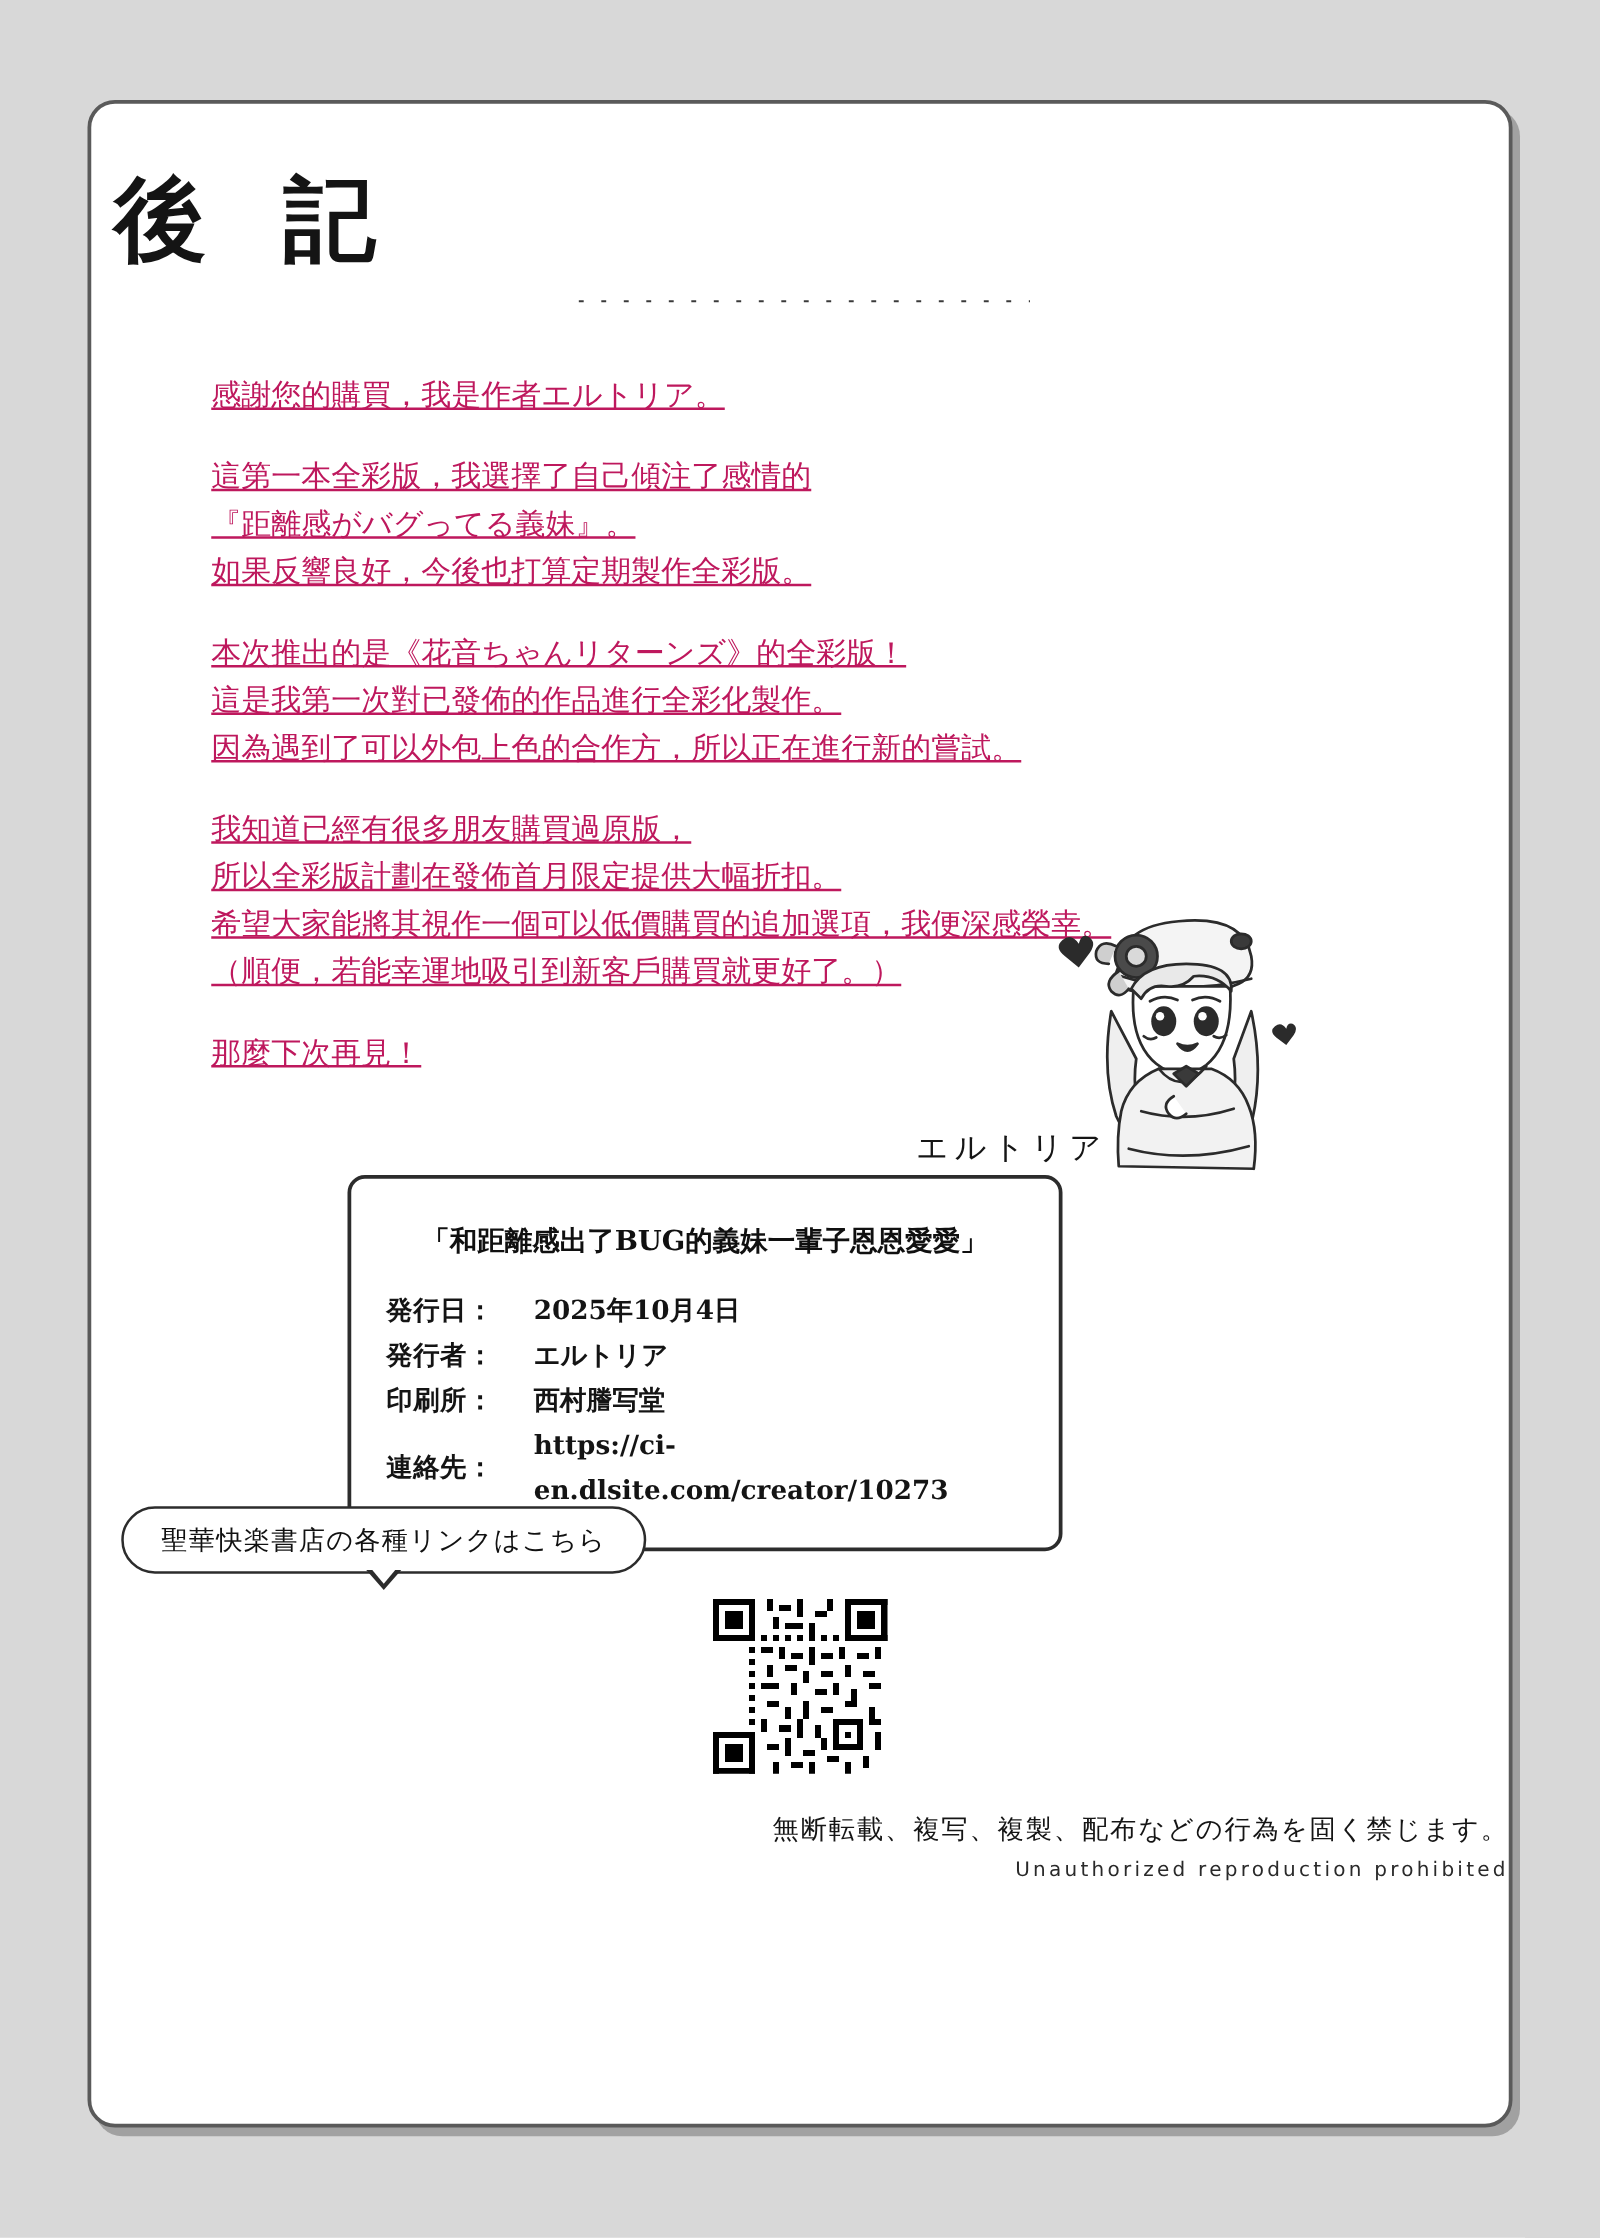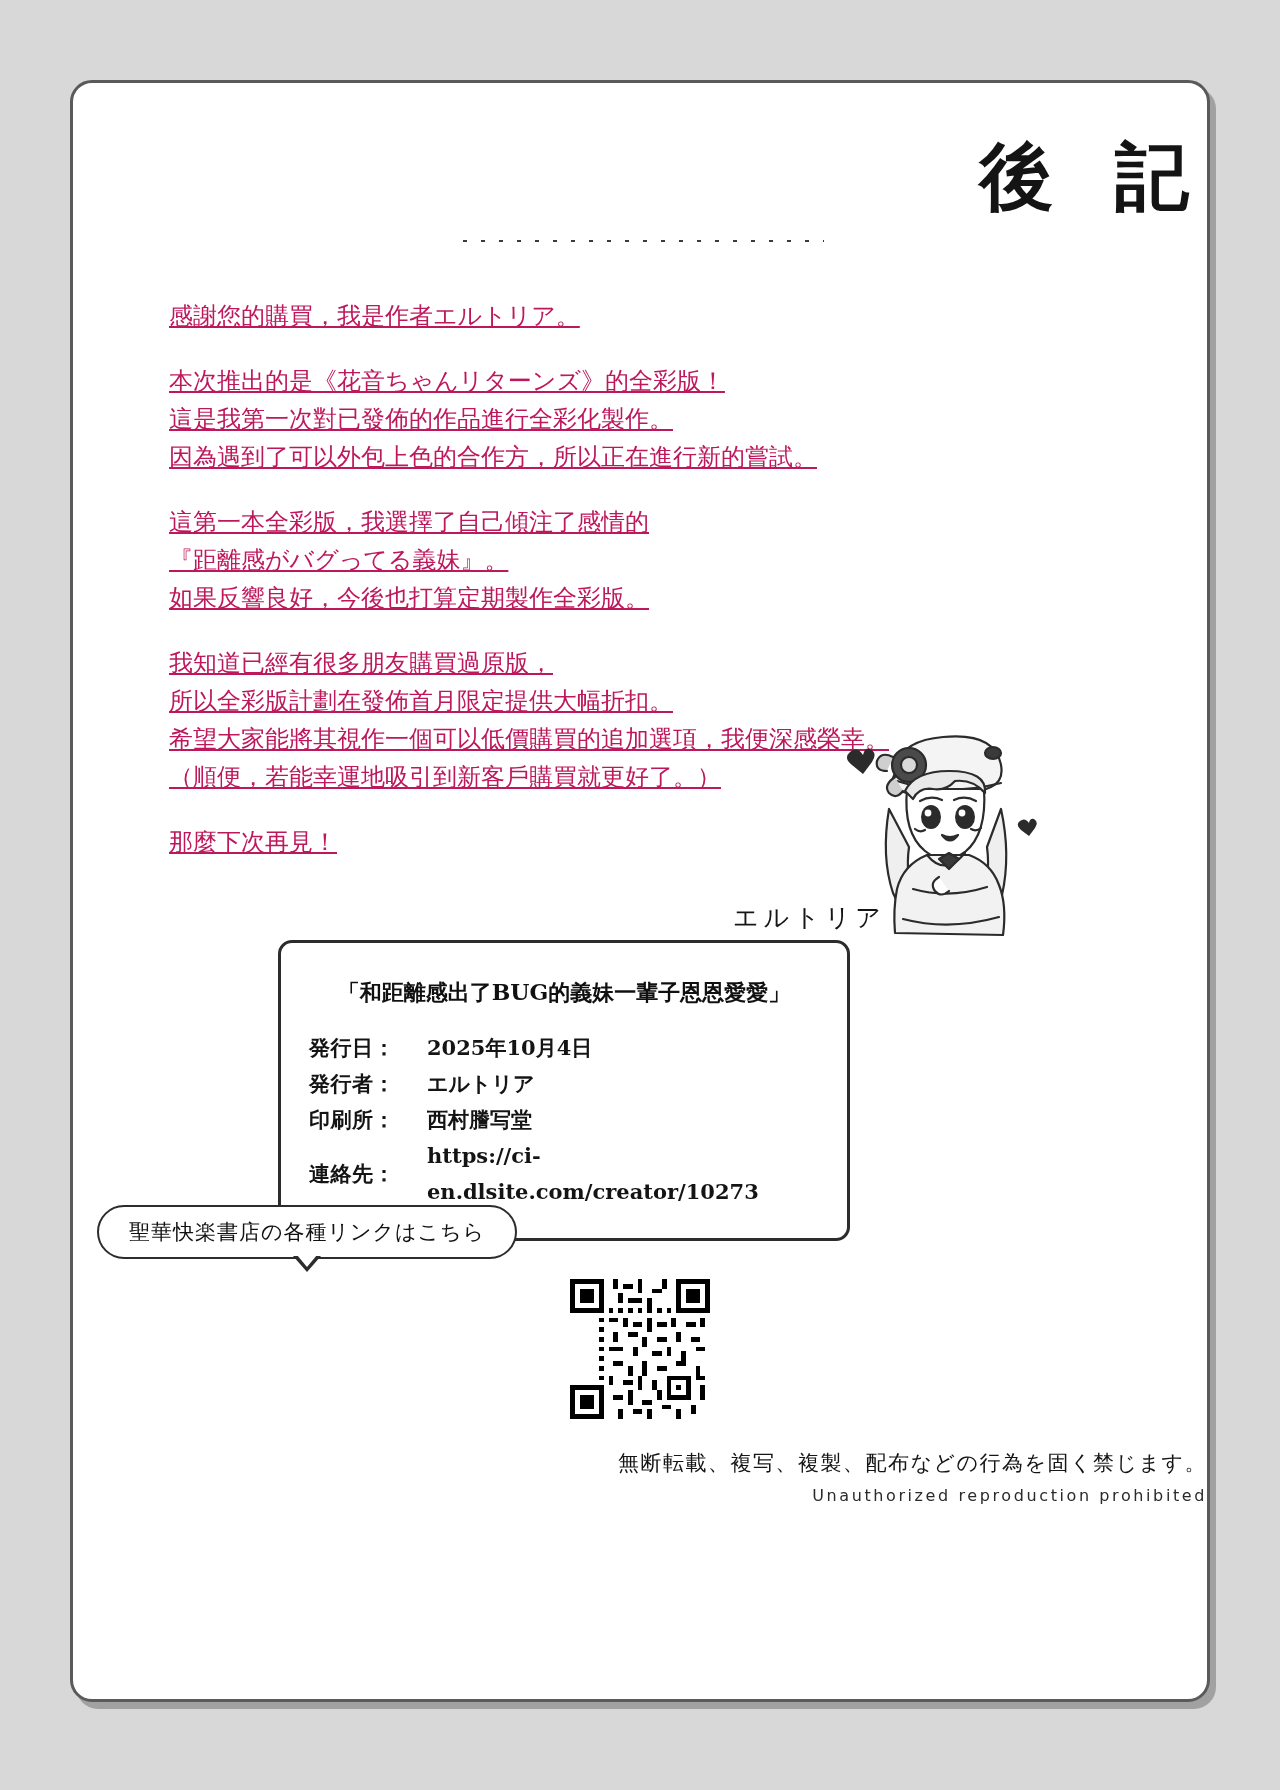--- a/index.html
+++ b/index.html
@@ -22,21 +22,21 @@
     height: 1622px;
     background: #ffffff;
     border: 3px solid #5a5a5a;
     border-radius: 22px;
     box-sizing: border-box;
     box-shadow: 6px 7px 0 rgba(60,60,60,0.35);
   }
 
   
   .title-wrap {
-    text-align: right;
+    text-align: left;
     margin-top: 56px;
   }
   .title {
     font-family: "DejaVu Serif", "Liberation Serif", serif;
     font-weight: bold;
     font-size: 74px;
     letter-spacing: 18px;
     color: #141414;
     text-indent: 18px;
     line-height: 1;
@@ -213,26 +213,26 @@
 
 <div class="page">
 
   <div class="title-wrap">
     <div class="title">後 記</div>
     <div class="dots"></div>
   </div>
 
   <div class="body-text">
     <p>感謝您的購買，我是作者エルトリア。</p>
+    <p>這第一本全彩版，我選擇了自己傾注了感情的
+『距離感がバグってる義妹』。
+如果反響良好，今後也打算定期製作全彩版。</p>
     <p>本次推出的是《花音ちゃんリターンズ》的全彩版！
 這是我第一次對已發佈的作品進行全彩化製作。
 因為遇到了可以外包上色的合作方，所以正在進行新的嘗試。</p>
-    <p>這第一本全彩版，我選擇了自己傾注了感情的
-『距離感がバグってる義妹』。
-如果反響良好，今後也打算定期製作全彩版。</p>
     <p>我知道已經有很多朋友購買過原版，
 所以全彩版計劃在發佈首月限定提供大幅折扣。
 希望大家能將其視作一個可以低價購買的追加選項，我便深感榮幸。
 （順便，若能幸運地吸引到新客戶購買就更好了。）</p>
     <p>那麼下次再見！</p>
   </div>
 
   <div class="signature">エルトリア</div>
 
   <div class="mascot">

